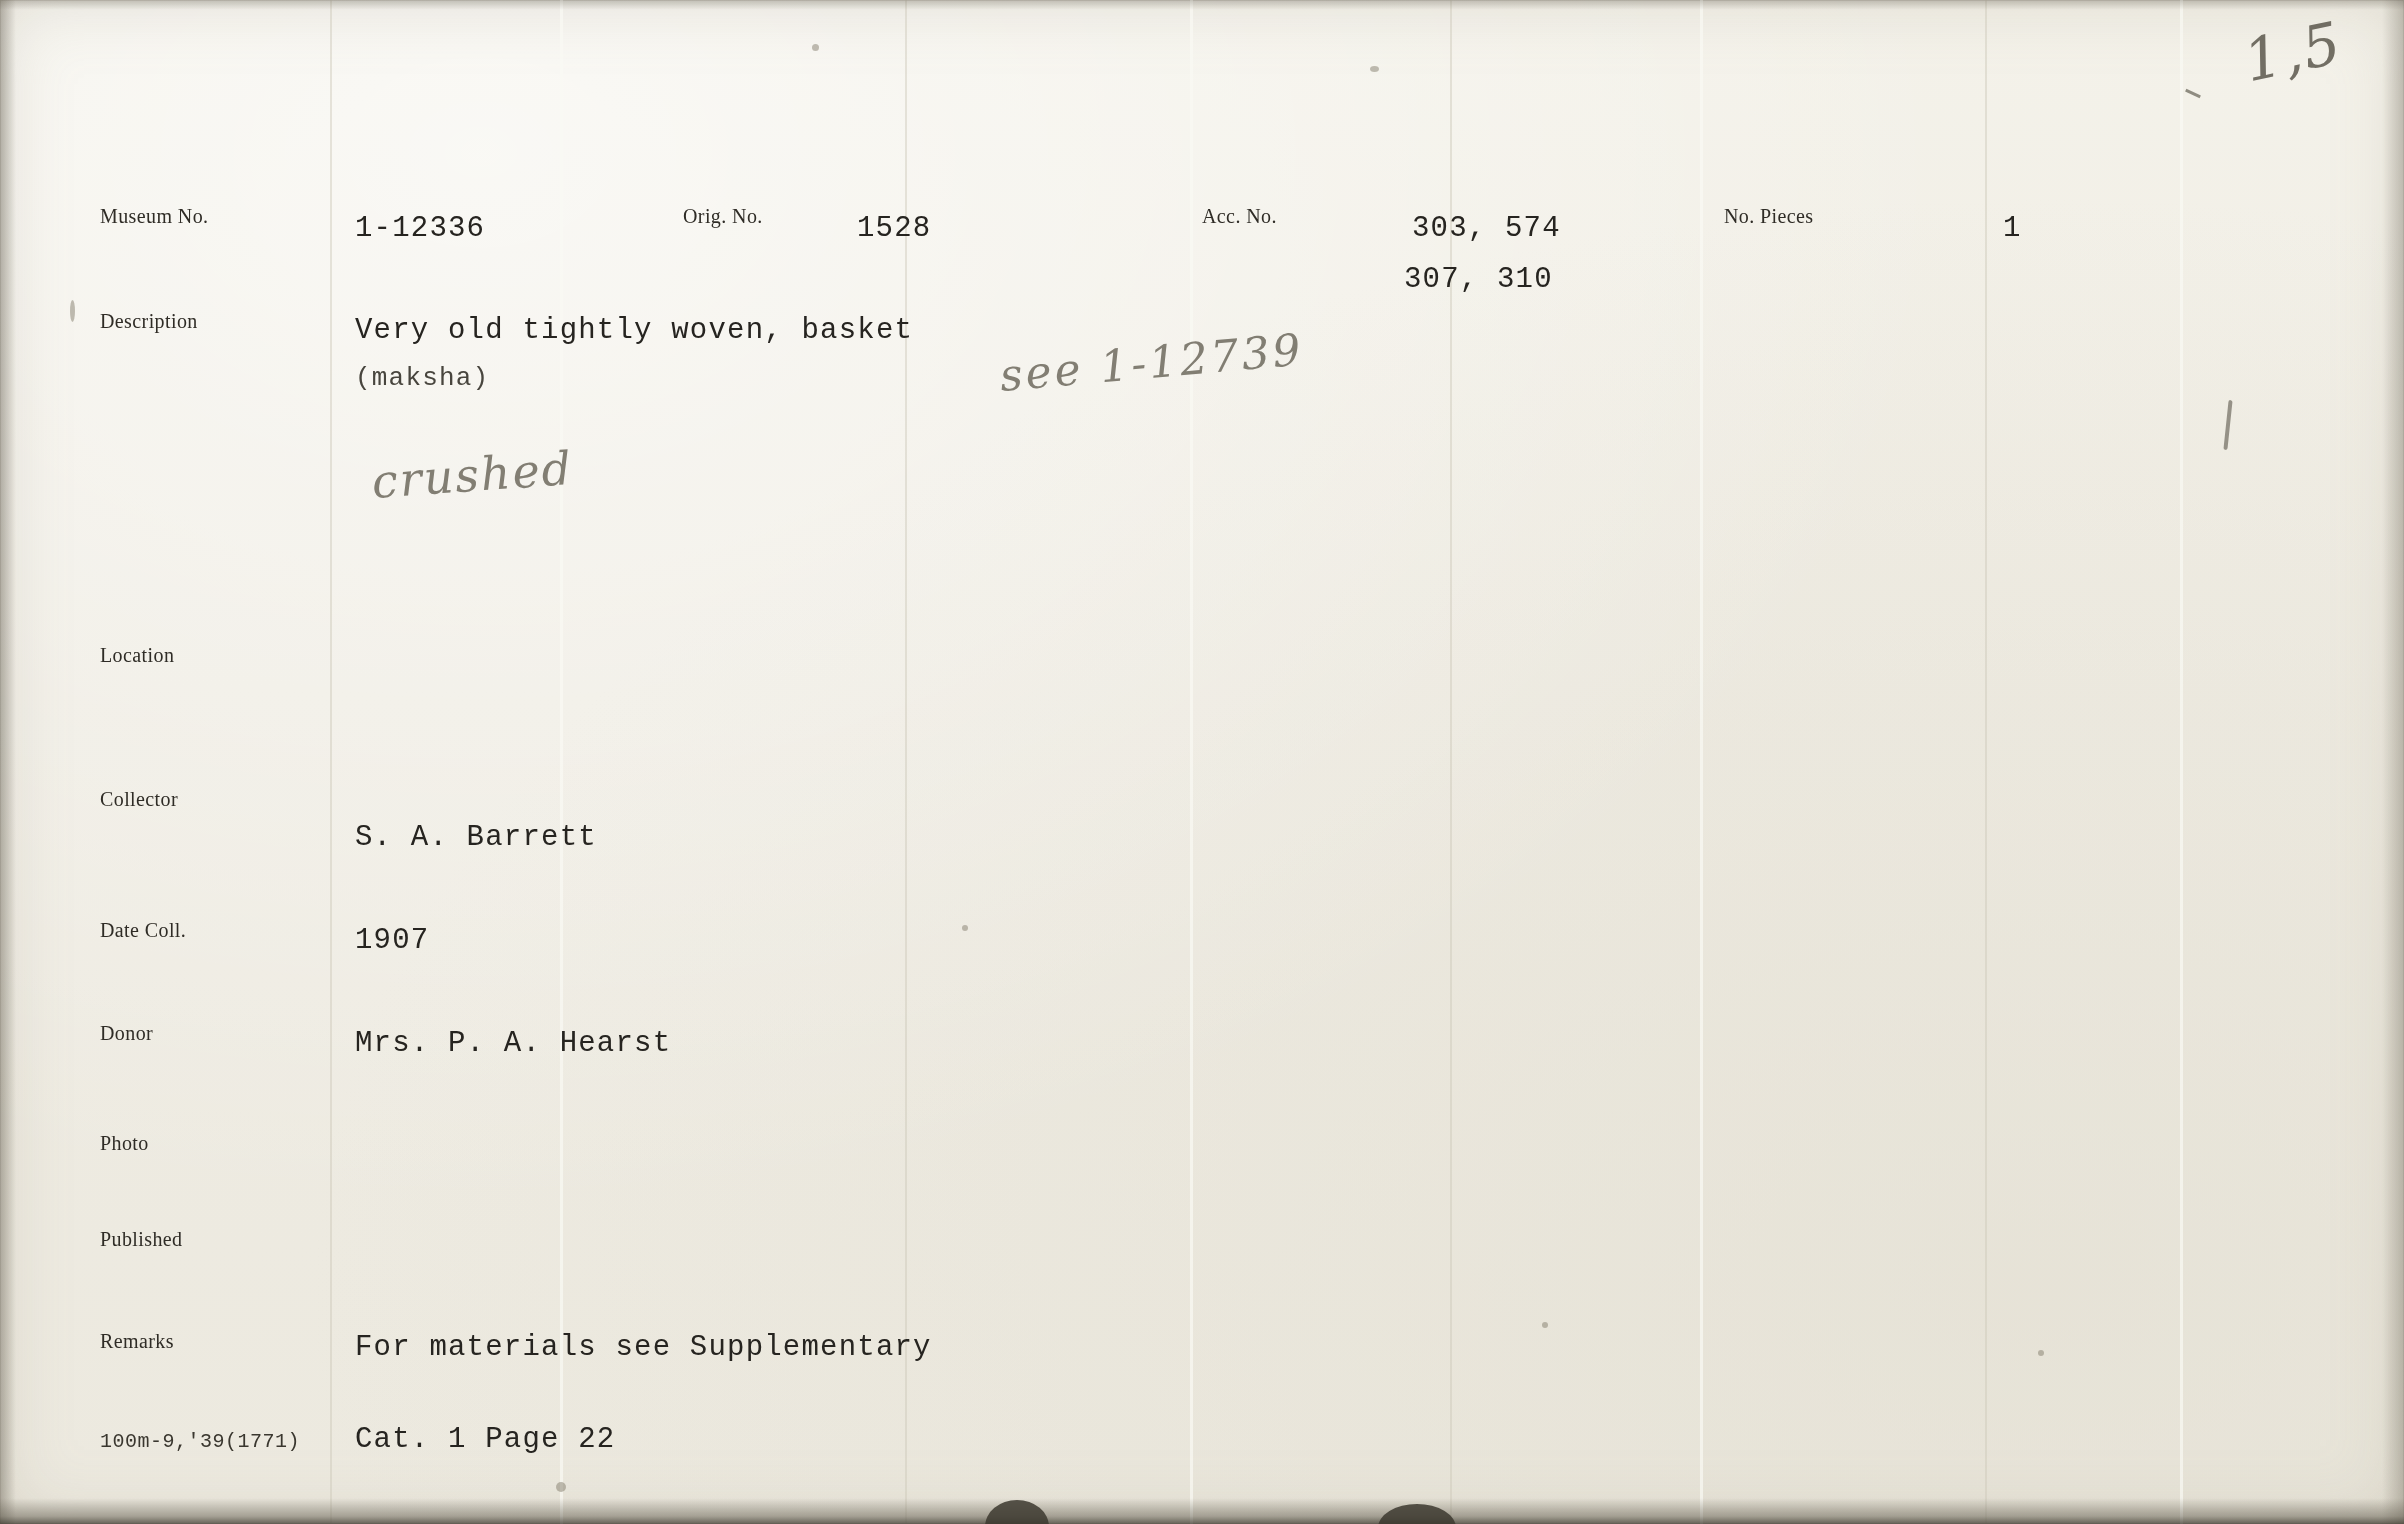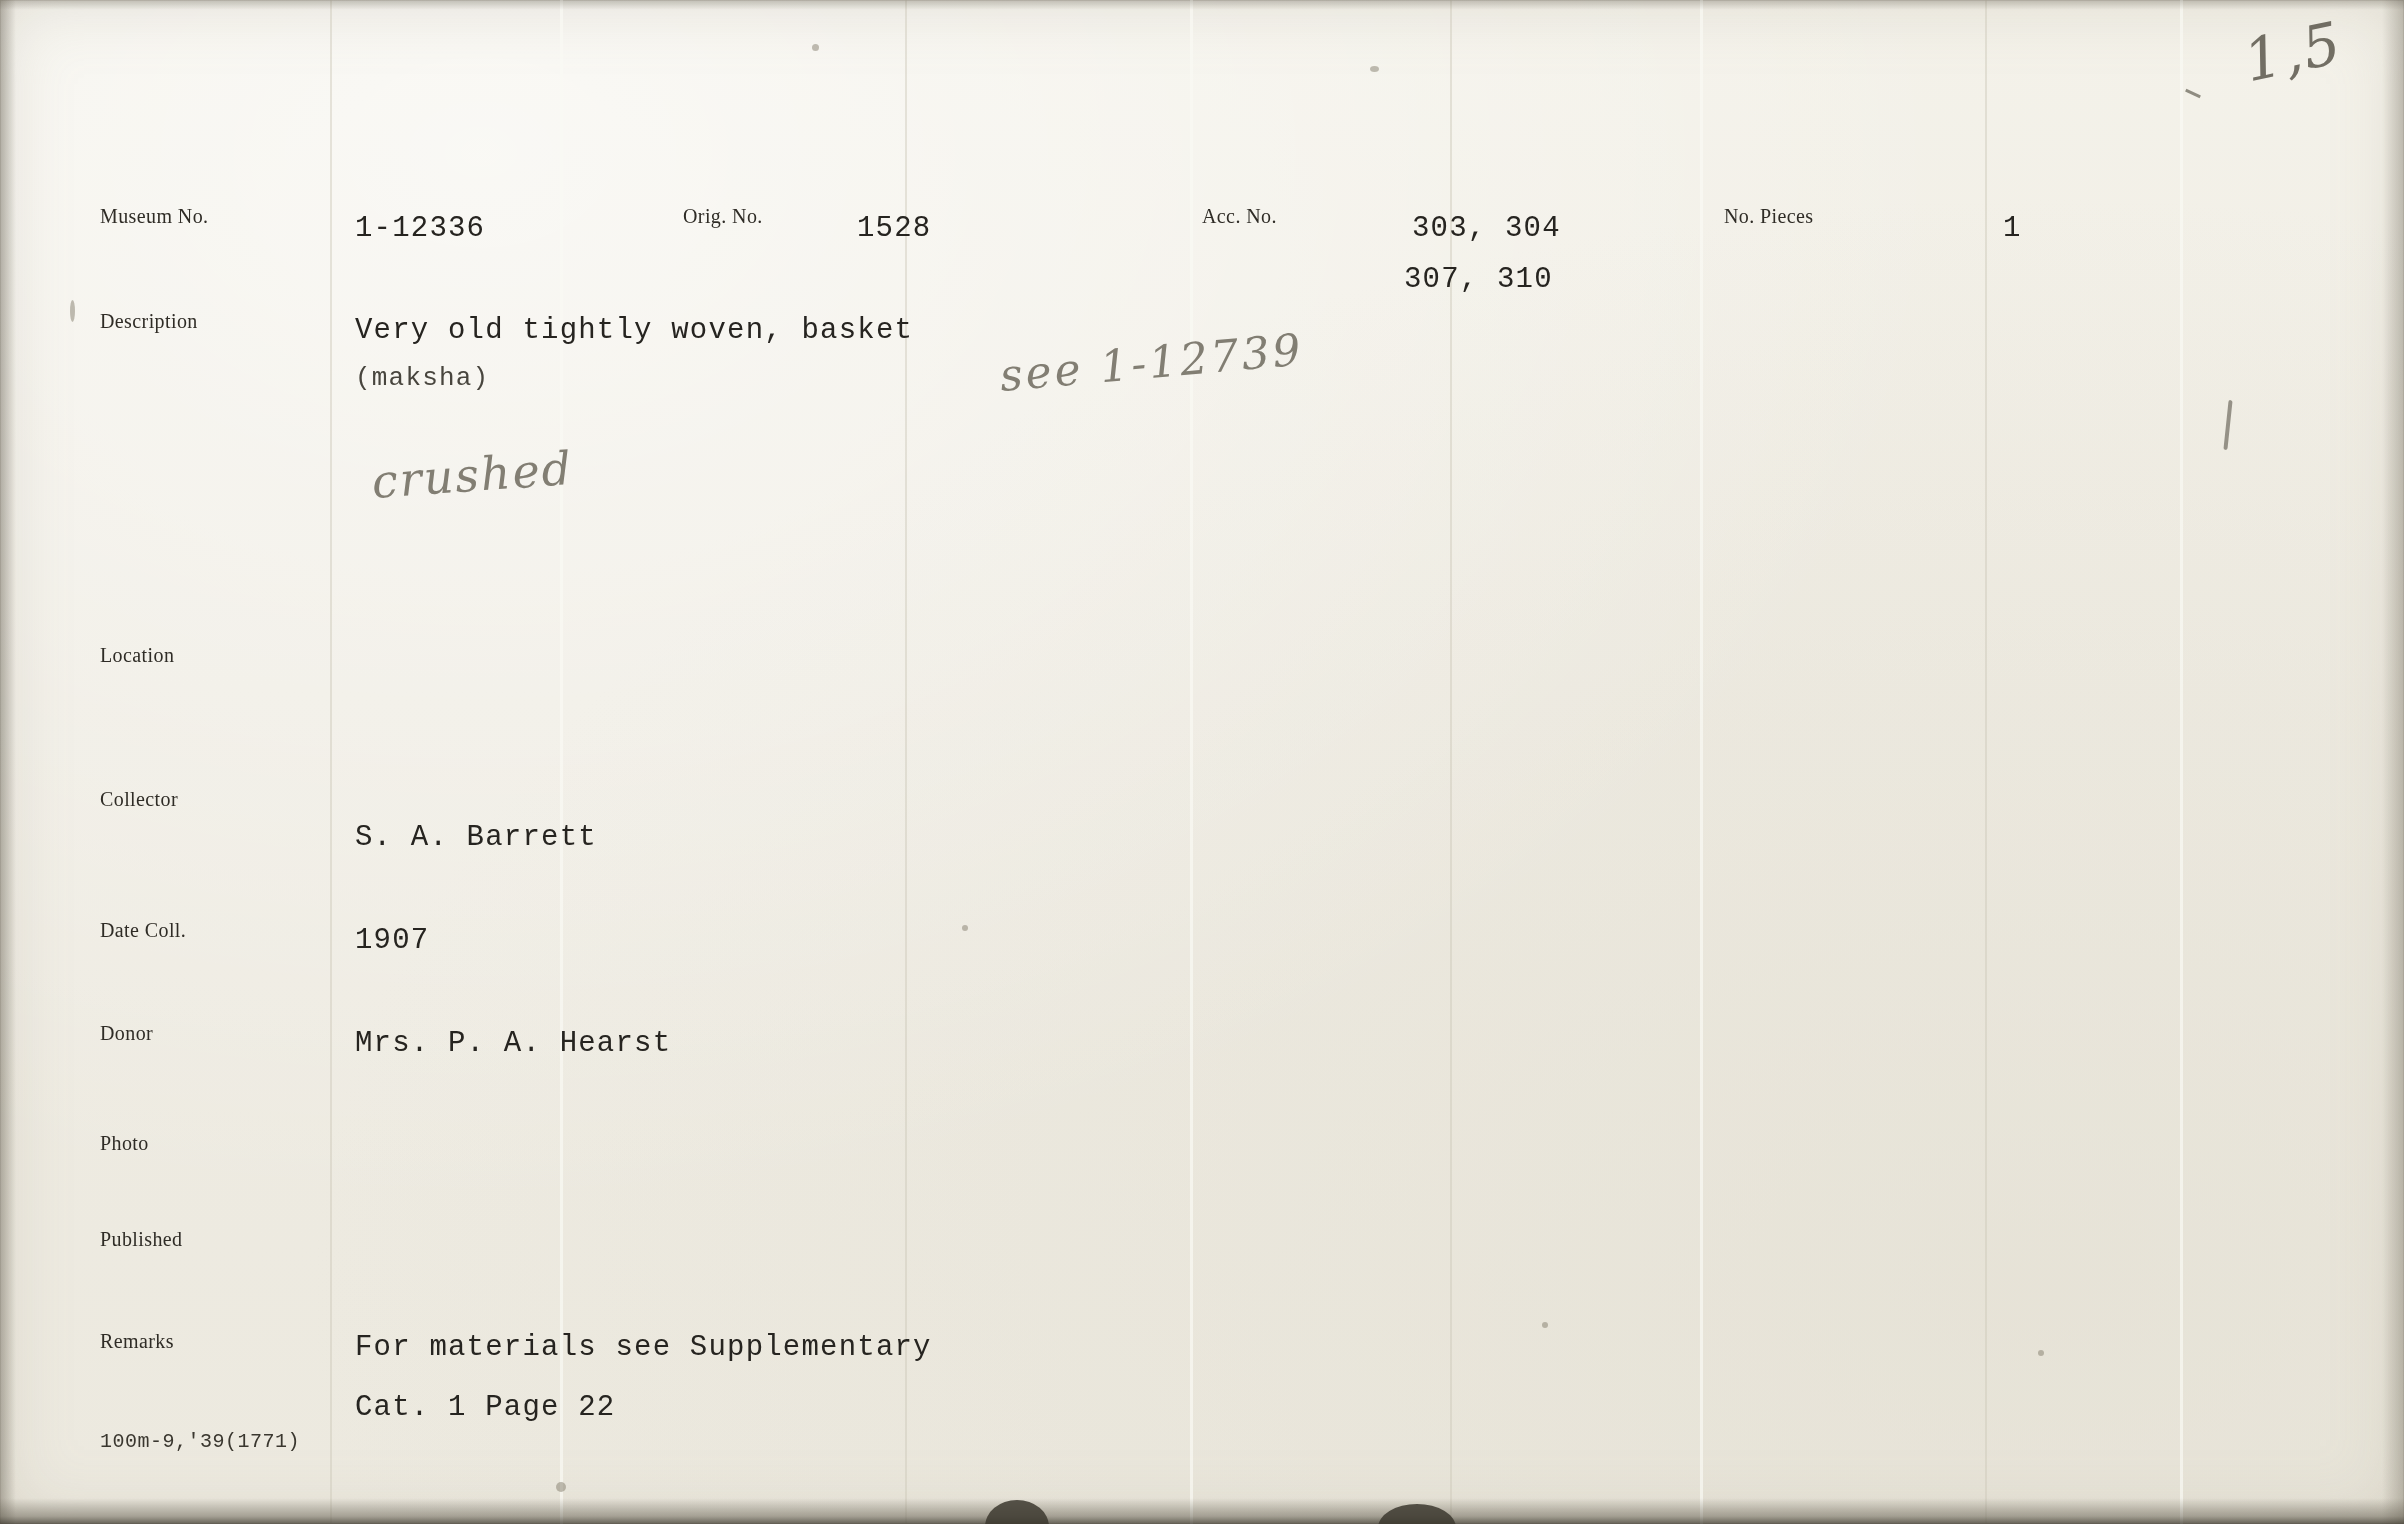--- a/index.html
+++ b/index.html
@@ -222,33 +222,33 @@
   <div class="label" style="left:100px; top:644px;">Location</div>
   <div class="label" style="left:100px; top:788px;">Collector</div>
   <div class="label" style="left:100px; top:919px;">Date Coll.</div>
   <div class="label" style="left:100px; top:1022px;">Donor</div>
   <div class="label" style="left:100px; top:1125px;margin-top:7px;">Photo</div>
   <div class="label" style="left:100px; top:1228px;">Published</div>
   <div class="label" style="left:100px; top:1330px;">Remarks</div>
 
   <div class="typed" style="left:355px;  top:203px;">1-12336</div>
   <div class="typed" style="left:857px;  top:203px;">1528</div>
-  <div class="typed" style="left:1412px; top:203px;">303, 304</div>
+  <div class="typed" style="left:1412px; top:203px;">303, 574</div>
   <div class="typed" style="left:1404px; top:254px;">307, 310</div>
   <div class="typed" style="left:2003px; top:203px;">1</div>
 
   <div class="typed" style="left:355px;  top:305px;">Very old tightly woven, basket</div>
   <div class="typed faint" style="left:355px; top:352px; font-size:26px;">(maksha)</div>
 
   <div class="typed" style="left:355px; top:812px;">S. A. Barrett</div>
   <div class="typed" style="left:355px; top:915px;">1907</div>
   <div class="typed" style="left:355px; top:1018px;">Mrs. P. A. Hearst</div>
 
   <div class="typed" style="left:355px; top:1322px;">For materials see Supplementary</div>
-  <div class="typed" style="left:355px; top:1382px;font-family:Liberation Mono, monospace;">Cat. 1 Page 22</div>
+  <div class="typed" style="left:355px; top:1414px;font-family:Liberation Mono, monospace;">Cat. 1 Page 22</div>
 
   <div class="hand" id="hand-crushed">crushed</div>
   <div class="hand" id="hand-see">see 1-12739</div>
   <div class="hand" id="hand-corner">1,5</div>
   <div id="hand-tick"></div>
   <div id="hand-stroke"></div>
 
   <div id="imprint">100m-9,'39(1771)</div>
 
   <div id="top-shadow"></div>

